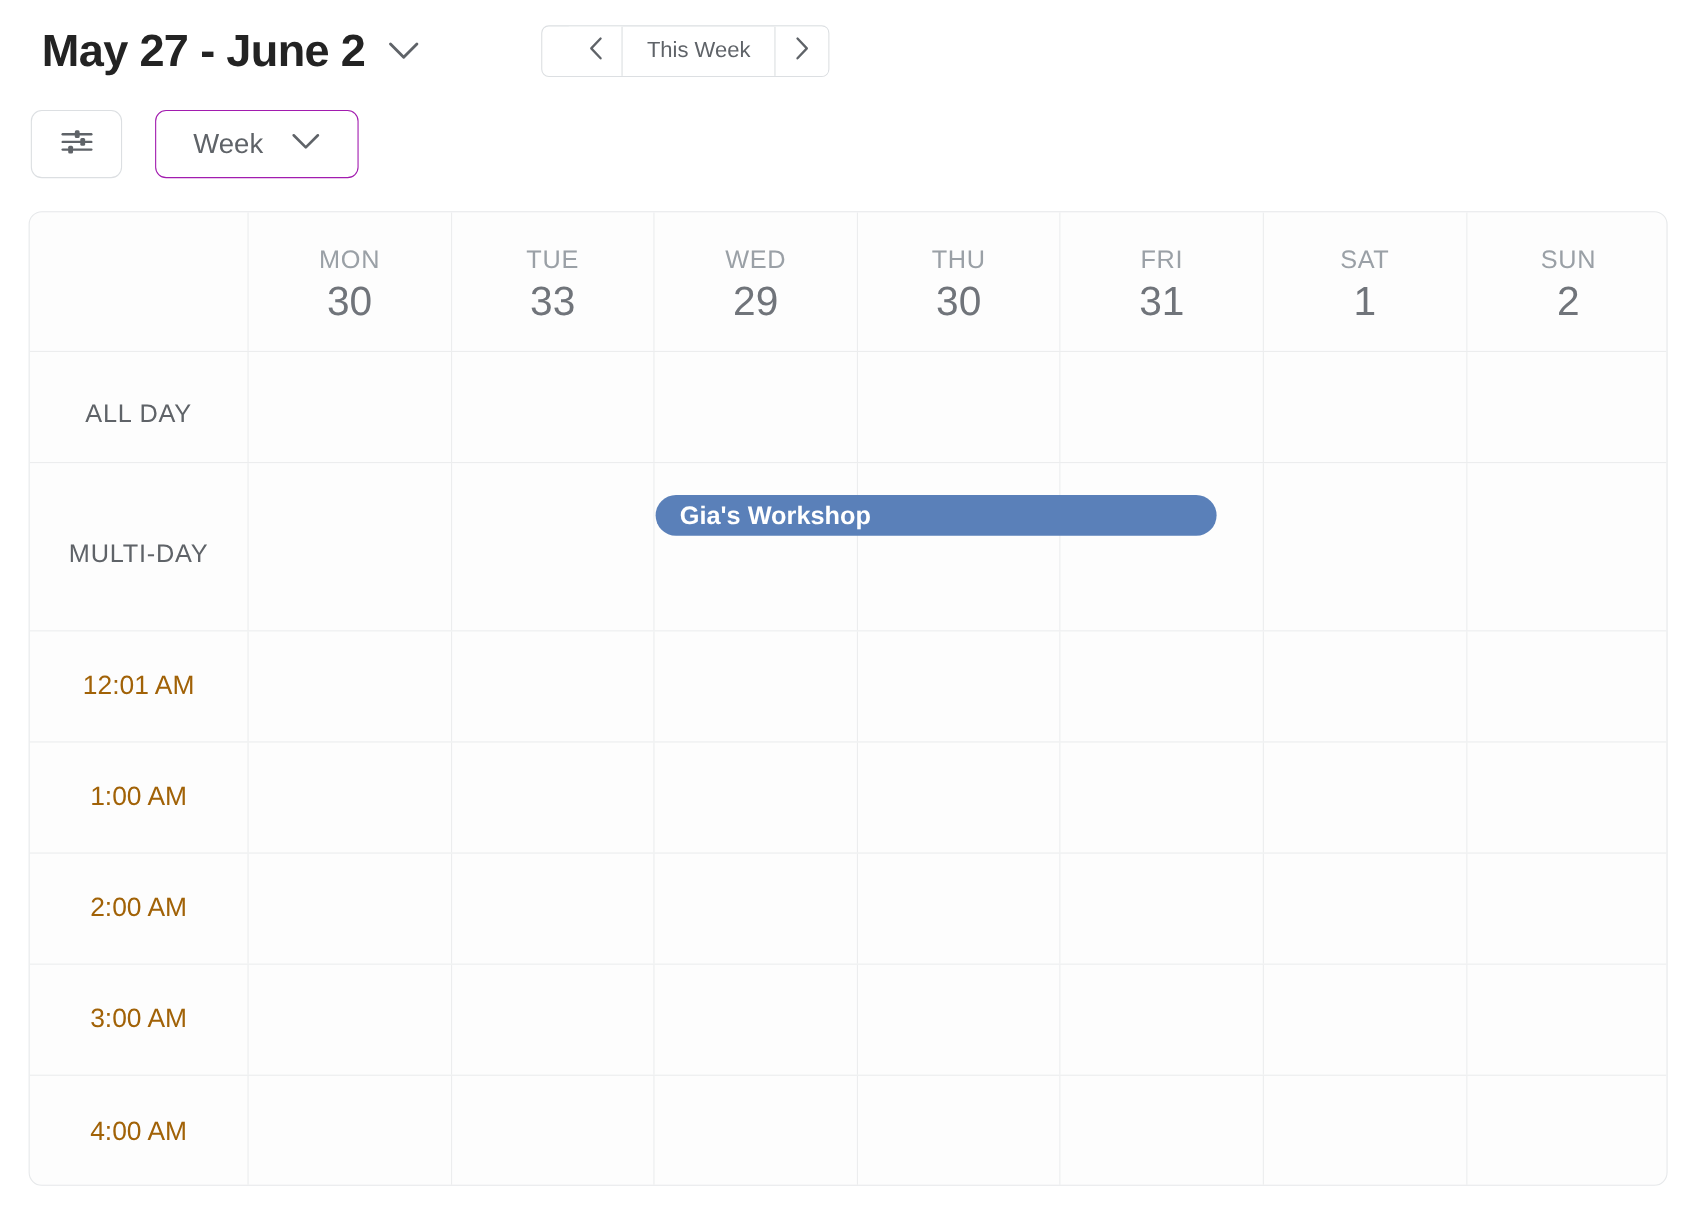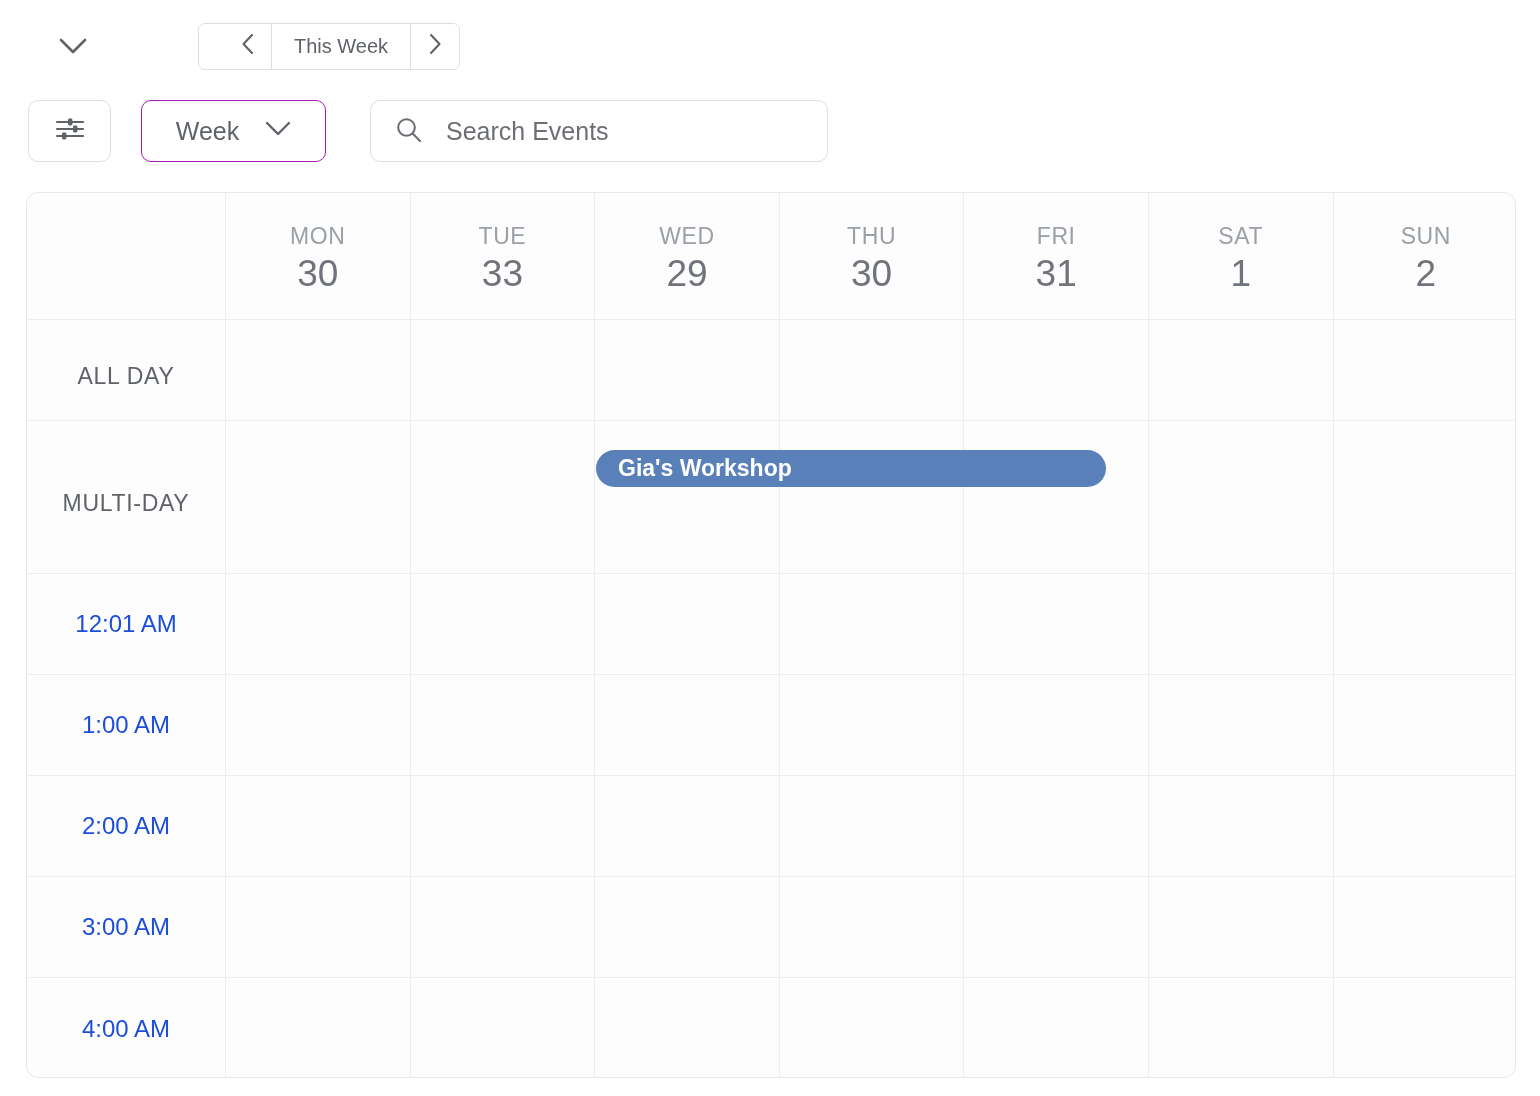--- a/index.html
+++ b/index.html
@@ -183,21 +183,21 @@
     letter-spacing: 0.7px;
     white-space: nowrap;
     margin-top: 13px;
   }
 
   
   .time-row { height: 101px; border-bottom: 1px solid #ecedee; }
   .time-row:last-child { border-bottom: none; }
   .time-label {
     font-size: 24px;
-    color: #1d4ed8;
+    color: #a16207;
     white-space: nowrap;
   }
 
   
   .events-layer {
     position: absolute;
     top: 0; left: 0; right: 0; bottom: 0;
     pointer-events: none;
   }
   .event-pill {
@@ -215,20 +215,21 @@
     white-space: nowrap;
     overflow: hidden;
   }
 </style>
 </head>
 <body>
 
 <div class="toolbar">
 
   <div class="title-row">
+    <div class="page-title">May 27 - June 2</div>
 
     <div class="title-chevron">
       <svg width="28" height="17" viewBox="0 0 28 17" fill="none">
         <path d="M2 2 L14 14 L26 2" stroke="#5f6368" stroke-width="2.6" stroke-linecap="round" stroke-linejoin="round"></path>
       </svg>
     </div>
 
     <div class="nav-group">
       <div class="nav-arrow left">
         <span>
@@ -265,29 +266,20 @@
 
     <div class="view-select">
       <span class="view-select-label">Week</span>
       <span>
         <svg width="26" height="16" viewBox="0 0 26 16" fill="none">
           <path d="M2 2 L13 13 L24 2" stroke="#5f6368" stroke-width="2.4" stroke-linecap="round" stroke-linejoin="round"></path>
         </svg>
       </span>
     </div>
 
-    <div class="search-wrap">
-      <span>
-        <svg width="27" height="27" viewBox="0 0 27 27" fill="none">
-          <circle cx="11.5" cy="11.5" r="8.3" stroke="#6b6f73" stroke-width="2.1"></circle>
-          <path d="M17.6 17.6 L25 25" stroke="#6b6f73" stroke-width="2.1" stroke-linecap="round"></path>
-        </svg>
-      </span>
-      <input class="search-input" type="text" placeholder="Search Events" style="">
-    </div>
 
   </div>
 </div>
 
 <div class="calendar">
 
   <div class="cal-row header-row">
     <div class="time-cell"></div>
     <div class="cal-cell">
       <span class="dow">MON</span>

